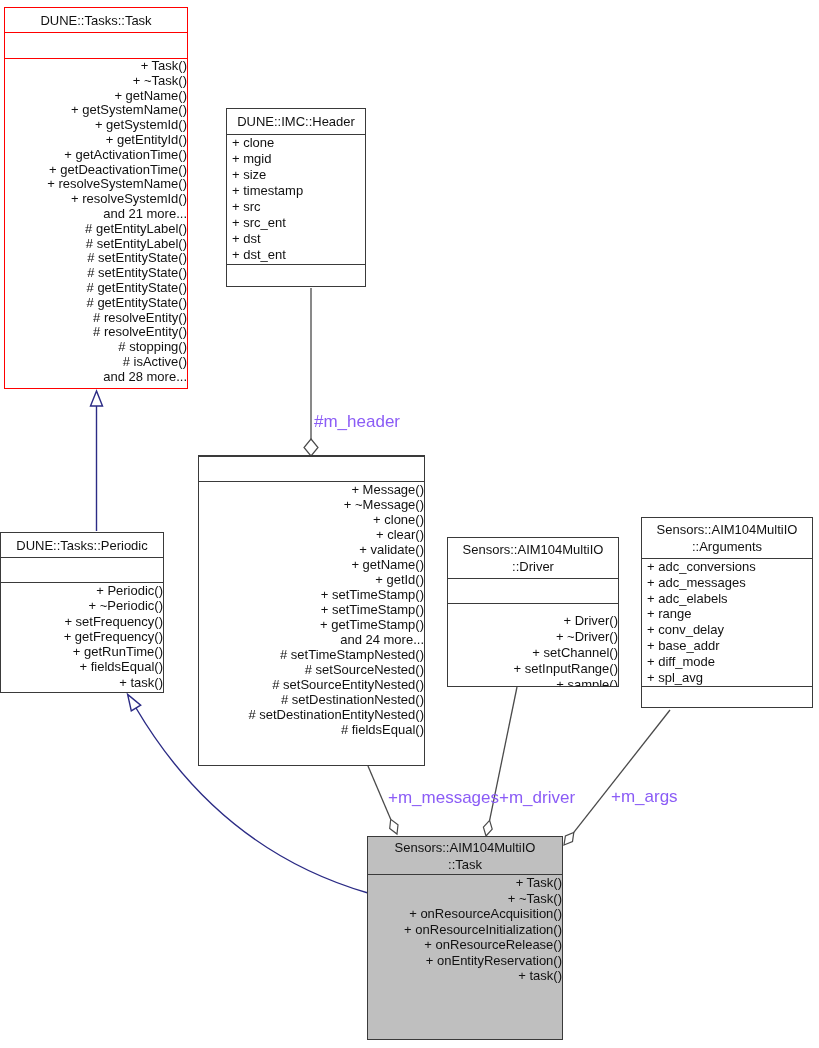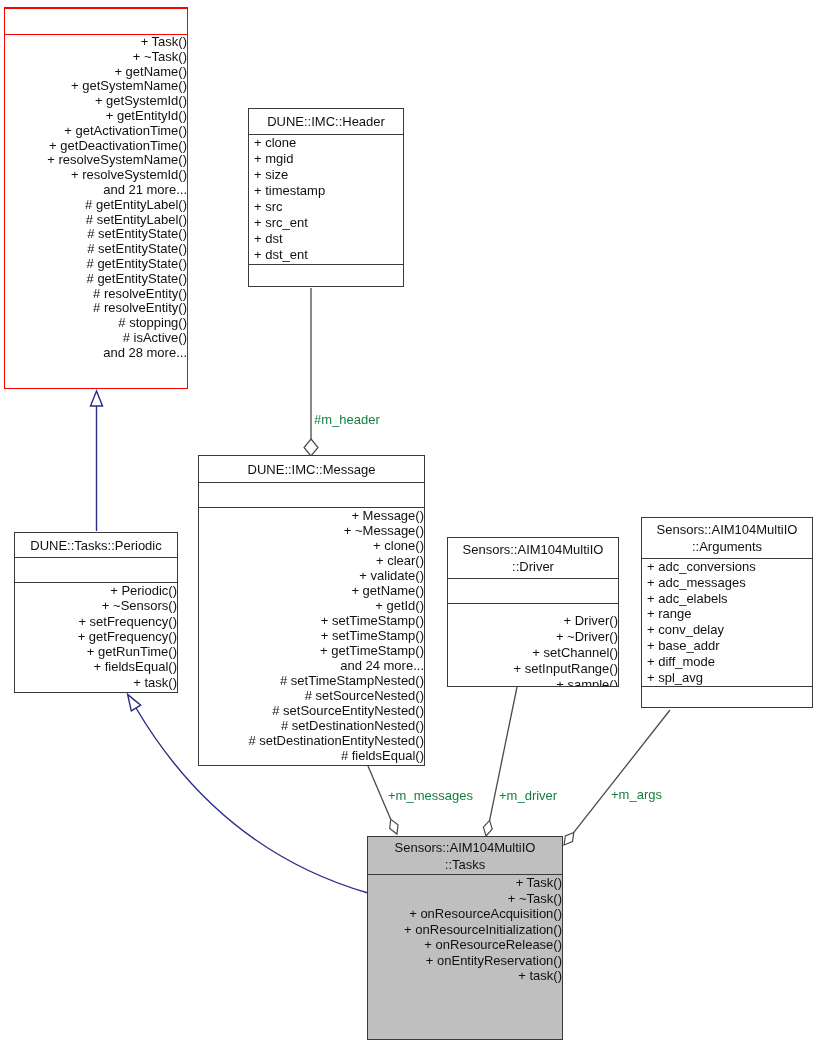--- a/index.html
+++ b/index.html
@@ -24,21 +24,21 @@
   .uml-title{
     display:flex;flex-direction:column;align-items:center;justify-content:center;
     flex:none;line-height:17px;text-align:center;
   }
   .uml-sec{
     box-sizing:border-box;border-top:1.5px solid var(--box-border,#3a3a3a);
     flex:none;overflow:hidden;
   }
   .uml-sec.grow{flex:1 1 auto;text-align:right;}
   .member-line{padding-left:5px;white-space:nowrap;}
-  .edge-label{position:absolute;z-index:3;font-size:13px;white-space:nowrap;color:#15803d;}
+  .edge-label{position:absolute;z-index:3;font-size:17px;white-space:nowrap;color:#8b5cf6;}
 </style>
 </head>
 <body>
 
 <div class="diagram">
 
   <svg class="edges" width="819" height="1048" viewBox="0 0 819 1048">
 
     <line class="edge-line" x1="311" y1="288" x2="311" y2="440"></line>
     <polygon class="diamond" points="311,439 318,447.5 311,456 304,447.5"></polygon>
@@ -53,20 +53,23 @@
     <polygon class="diamond" points="564,845 572.5,841.5 573.8,832.4 565.4,835.9"></polygon>
 
     <line class="inherit" x1="96.5" y1="531" x2="96.5" y2="406"></line>
     <polygon class="tri" points="96.5,391 90.5,406 102.5,406"></polygon>
 
     <path class="inherit" d="M 368,893 Q 220,850 136,708"></path>
     <polygon class="tri" points="127.6,694.4 131.3,710.9 140.7,705.1"></polygon>
   </svg>
 
   <div class="uml-box red" style="left:4px;top:7px;width:184px;height:382px;">
+    <div class="uml-title" style="height:24px">
+      <span>DUNE::Tasks::Task</span>
+    </div>
     <div class="uml-sec" style="height:26px"></div>
     <div class="uml-sec grow" style="line-height:14.8px">
         <div class="member-line">+ Task()</div>
         <div class="member-line">+ ~Task()</div>
         <div class="member-line">+ getName()</div>
         <div class="member-line">+ getSystemName()</div>
         <div class="member-line">+ getSystemId()</div>
         <div class="member-line">+ getEntityId()</div>
         <div class="member-line">+ getActivationTime()</div>
         <div class="member-line">+ getDeactivationTime()</div>
@@ -80,41 +83,38 @@
         <div class="member-line"># getEntityState()</div>
         <div class="member-line"># getEntityState()</div>
         <div class="member-line"># resolveEntity()</div>
         <div class="member-line"># resolveEntity()</div>
         <div class="member-line"># stopping()</div>
         <div class="member-line"># isActive()</div>
         <div class="member-line">and 28 more...</div>
       </div>
   </div>
 
-  <div class="uml-box" style="left:248px;top:108px;width:156px;height:179px;">
+  <div class="uml-box" style="left:226px;top:108px;width:140px;height:179px;">
     <div class="uml-title" style="height:25px">
       <span>DUNE::IMC::Header</span>
     </div>
     <div class="uml-sec" style="height:130px;line-height:16px">
         <div class="member-line">+ clone</div>
         <div class="member-line">+ mgid</div>
         <div class="member-line">+ size</div>
         <div class="member-line">+ timestamp</div>
         <div class="member-line">+ src</div>
         <div class="member-line">+ src_ent</div>
         <div class="member-line">+ dst</div>
         <div class="member-line">+ dst_ent</div>
       </div>
     <div class="uml-sec grow"></div>
   </div>
 
   <div class="uml-box" style="left:198px;top:455px;width:227px;height:311px;">
-    <div class="uml-title" style="height:26px">
-      <span>DUNE::IMC::Message</span>
-    </div>
     <div class="uml-sec" style="height:25px"></div>
     <div class="uml-sec grow" style="line-height:15px">
         <div class="member-line">+ Message()</div>
         <div class="member-line">+ ~Message()</div>
         <div class="member-line">+ clone()</div>
         <div class="member-line">+ clear()</div>
         <div class="member-line">+ validate()</div>
         <div class="member-line">+ getName()</div>
         <div class="member-line">+ getId()</div>
         <div class="member-line">+ setTimeStamp()</div>
@@ -123,28 +123,28 @@
         <div class="member-line">and 24 more...</div>
         <div class="member-line"># setTimeStampNested()</div>
         <div class="member-line"># setSourceNested()</div>
         <div class="member-line"># setSourceEntityNested()</div>
         <div class="member-line"># setDestinationNested()</div>
         <div class="member-line"># setDestinationEntityNested()</div>
         <div class="member-line"># fieldsEqual()</div>
       </div>
   </div>
 
-  <div class="uml-box" style="left:14px;top:532px;width:164px;height:161px;">
+  <div class="uml-box" style="left:0;top:532px;width:164px;height:161px;">
     <div class="uml-title" style="height:24px">
       <span>DUNE::Tasks::Periodic</span>
     </div>
     <div class="uml-sec" style="height:25px"></div>
     <div class="uml-sec grow" style="line-height:15.3px">
         <div class="member-line">+ Periodic()</div>
-        <div class="member-line">+ ~Sensors()</div>
+        <div class="member-line">+ ~Periodic()</div>
         <div class="member-line">+ setFrequency()</div>
         <div class="member-line">+ getFrequency()</div>
         <div class="member-line">+ getRunTime()</div>
         <div class="member-line">+ fieldsEqual()</div>
         <div class="member-line">+ task()</div>
       </div>
   </div>
 
   <div class="uml-box" style="left:447px;top:537px;width:172px;height:150px;">
     <div class="uml-title" style="height:40px">
@@ -175,21 +175,21 @@
         <div class="member-line">+ base_addr</div>
         <div class="member-line">+ diff_mode</div>
         <div class="member-line">+ spl_avg</div>
       </div>
     <div class="uml-sec grow"></div>
   </div>
 
   <div class="uml-box current" style="left:367px;top:836px;width:196px;height:204px;">
     <div class="uml-title" style="height:37px">
       <span>Sensors::AIM104MultiIO</span>
-      <span>::Tasks</span>
+      <span>::Task</span>
     </div>
     <div class="uml-sec grow" style="line-height:15.5px">
         <div class="member-line">+ Task()</div>
         <div class="member-line">+ ~Task()</div>
         <div class="member-line">+ onResourceAcquisition()</div>
         <div class="member-line">+ onResourceInitialization()</div>
         <div class="member-line">+ onResourceRelease()</div>
         <div class="member-line">+ onEntityReservation()</div>
         <div class="member-line">+ task()</div>
       </div>

